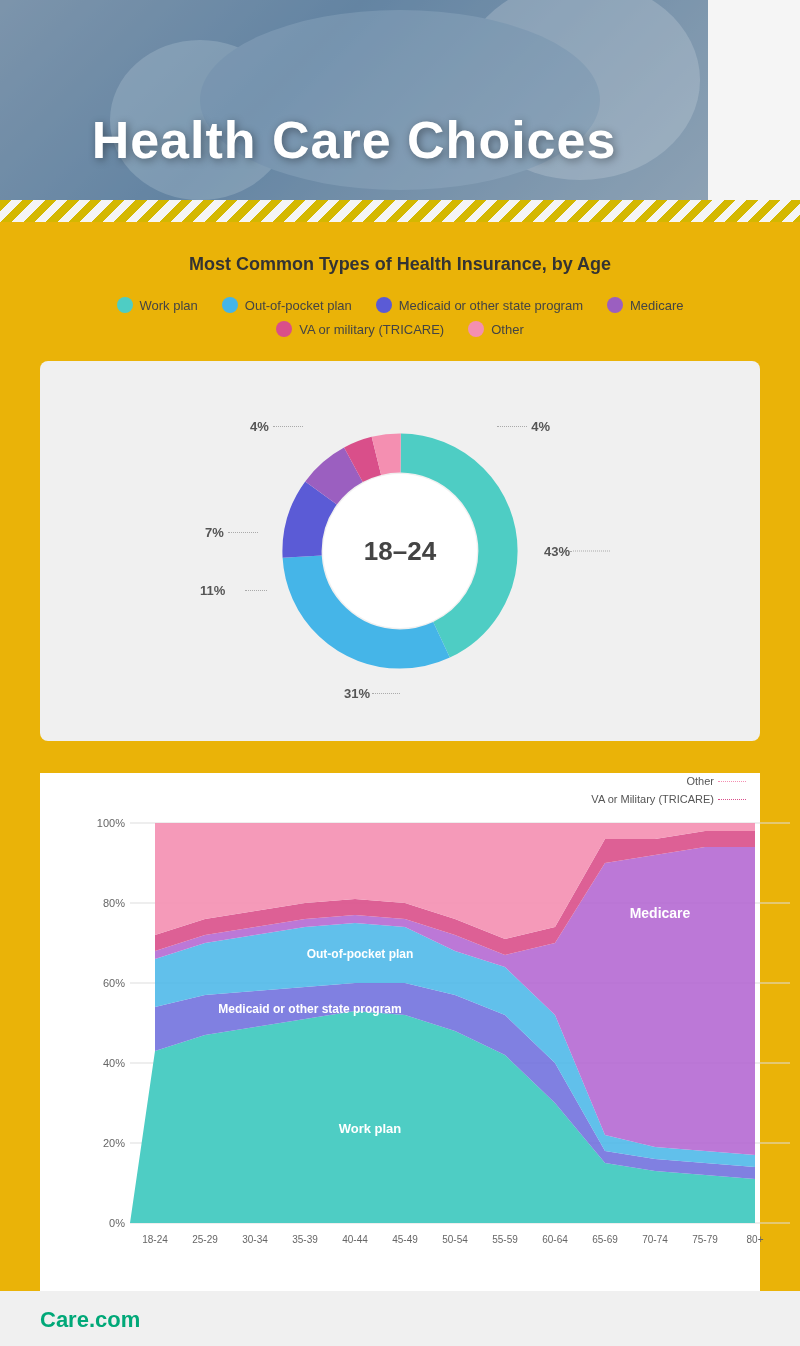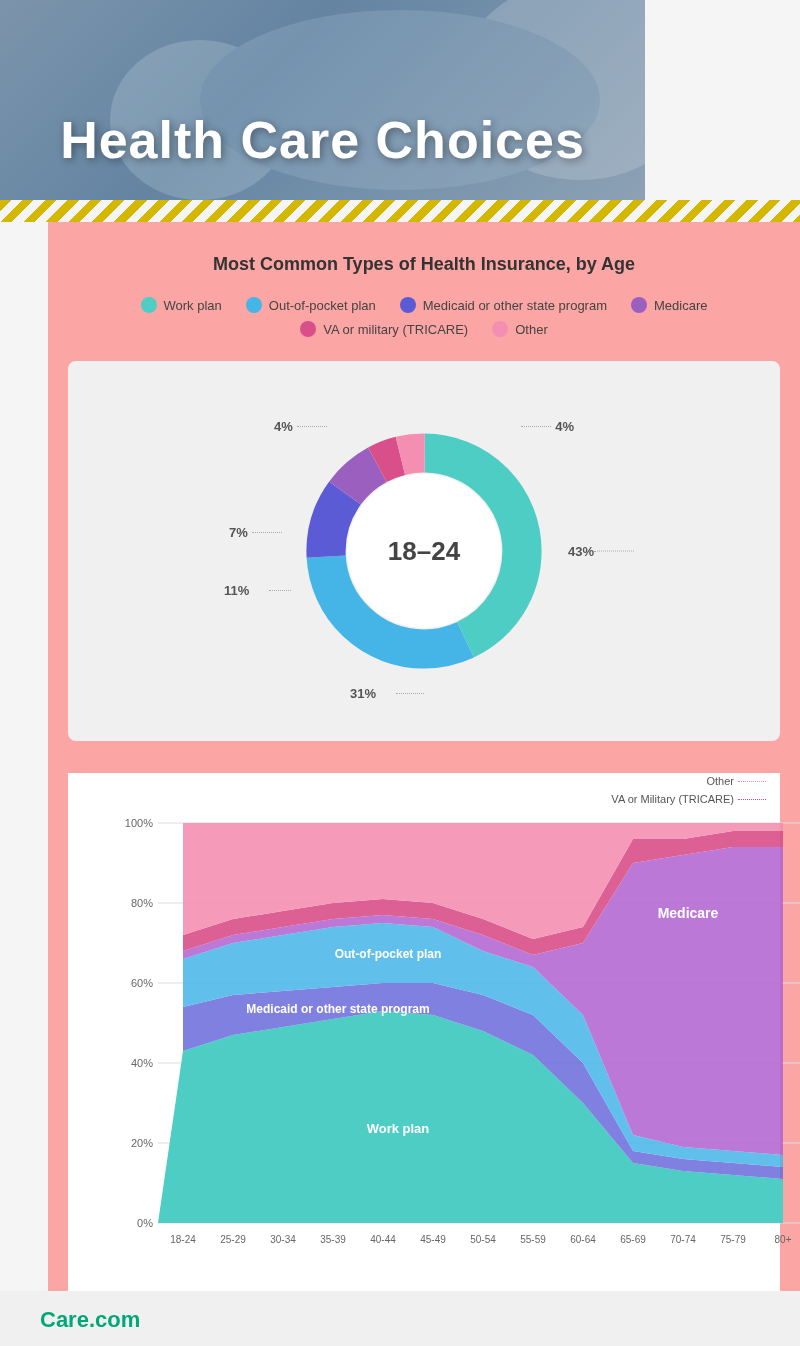--- a/index.html
+++ b/index.html
@@ -5,21 +5,21 @@
     * { margin: 0; padding: 0; box-sizing: border-box; }
     body {
       width: 800px;
       background: #f5f5f5;
       font-family: 'Arial', sans-serif;
     }
 
     
     .header {
       position: relative;
-      width: 645px;
+      width: 708px;
       height: 200px;
       overflow: hidden;
       background: linear-gradient(135deg, #b0c4d8 0%, #8aabca 40%, #c9d8e5 100%);
     }
     .header-overlay {
       position: absolute;
       inset: 0;
       background: rgba(30,60,90,0.35);
     }
     .header-title {
@@ -38,23 +38,22 @@
       height: 22px;
       background: repeating-linear-gradient(
         135deg,
         #d4b800 0px, #d4b800 8px,
         transparent 8px, transparent 16px
       );
     }
 
     
     .main {
-      background: #fca5a5;
-      padding: 32px 20px 0;
-      margin-left: 48px;
+      background: #eab308;
+      padding: 32px 40px 0;
     }
 
     .section-title {
       text-align: center;
       font-size: 18px;
       font-weight: 700;
       color: #333;
       margin-bottom: 22px;
     }
 
@@ -208,21 +207,21 @@
         <circle cx="100" cy="100" r="55" fill="white"></circle>
       </svg>
 
       <div class="donut-label">18–24</div>
 
       <div style="position:absolute;right:0;top:50%;transform:translateY(-50%);display:flex;align-items:center;">
         <span style="font-size:13px;font-weight:600;color:#555">43%</span>
         <span style="display:inline-block;width:40px;border-top:1.5px dotted #aaa;"></span>
       </div>
 
-      <div style="position:absolute;bottom:10px;left:50%;transform:translateX(-100%);display:flex;align-items:center;gap:20px">
+      <div style="position:absolute;bottom:10px;left:50%;transform:translateX(-100%);display:flex;align-items:center;gap:2px">
         <span style="font-size:13px;font-weight:600;color:#555">31%</span>
         <span style="display:inline-block;width:28px;border-top:1.5px dotted #aaa;"></span>
       </div>
 
       <div style="position:absolute;left:10px;top:60%;display:flex;align-items:center;gap:20px">
         <span style="font-size:13px;font-weight:600;color:#555">11%</span>
         <span style="display:inline-block;width:22px;border-top:1.5px dotted #aaa;"></span>
       </div>
 
       <div style="position:absolute;left:15px;top:42%;display:flex;align-items:center;gap:4px">

